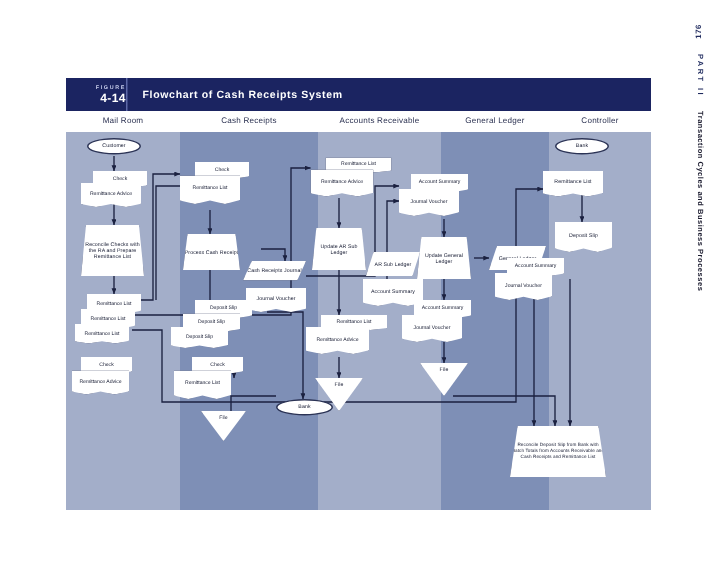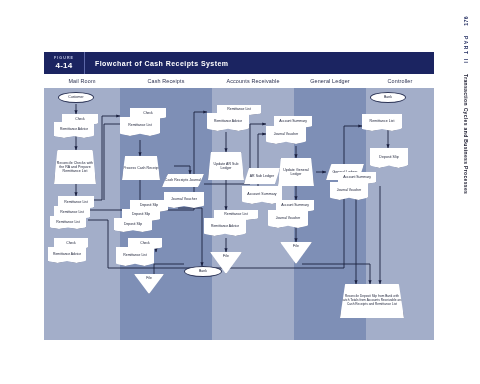--- a/index.html
+++ b/index.html
@@ -16,21 +16,21 @@
   .mg-part{font-size:5px;font-weight:700;color:#1f2a5e;letter-spacing:1.6px;
            writing-mode:vertical-rl;}
   .mg-running{font-size:5px;font-weight:700;color:#4a568;letter-spacing:.35px;
               writing-mode:vertical-rl;}
 
   
   #figure{position:absolute;left:44px;top:52px;width:390px;height:288px;}
 
   .fig-head{position:absolute;left:0;top:0;width:100%;height:22px;
             background:#1b2461;display:flex;align-items:stretch;}
-  .fig-num{width:40px;display:flex;flex-direction:column;align-items:center;
+  .fig-num{width:40px;display:flex;flex-direction:column;align-items:flex-end;
            justify-content:center;border-right:1px solid #5d68a8;}
   .fig-num .lbl{font-size:3.6px;letter-spacing:1.1px;color:#c3c9e8;font-weight:700;}
   .fig-num .num{font-size:8px;font-weight:700;color:#ffffff;letter-spacing:.3px;
                 margin-top:1px;}
   .fig-title{flex:1;display:flex;align-items:center;padding-left:10px;
              font-size:7px;font-weight:700;color:#ffffff;letter-spacing:.45px;}
 
   .lane-head{position:absolute;left:0;top:22px;width:100%;height:14px;
              background:#ffffff;border-bottom:1px solid #8d97b5;display:flex;}
   .lane-head .lh{display:flex;align-items:center;justify-content:center;

